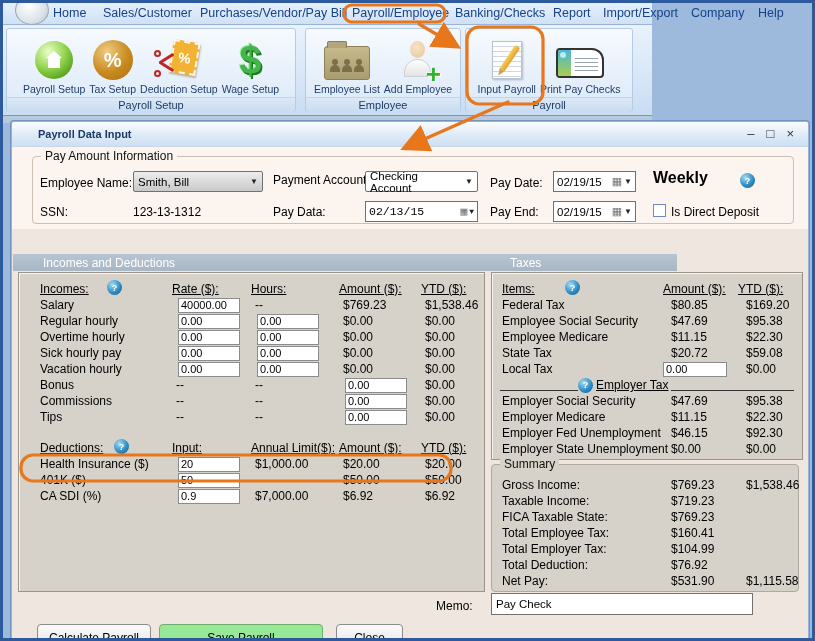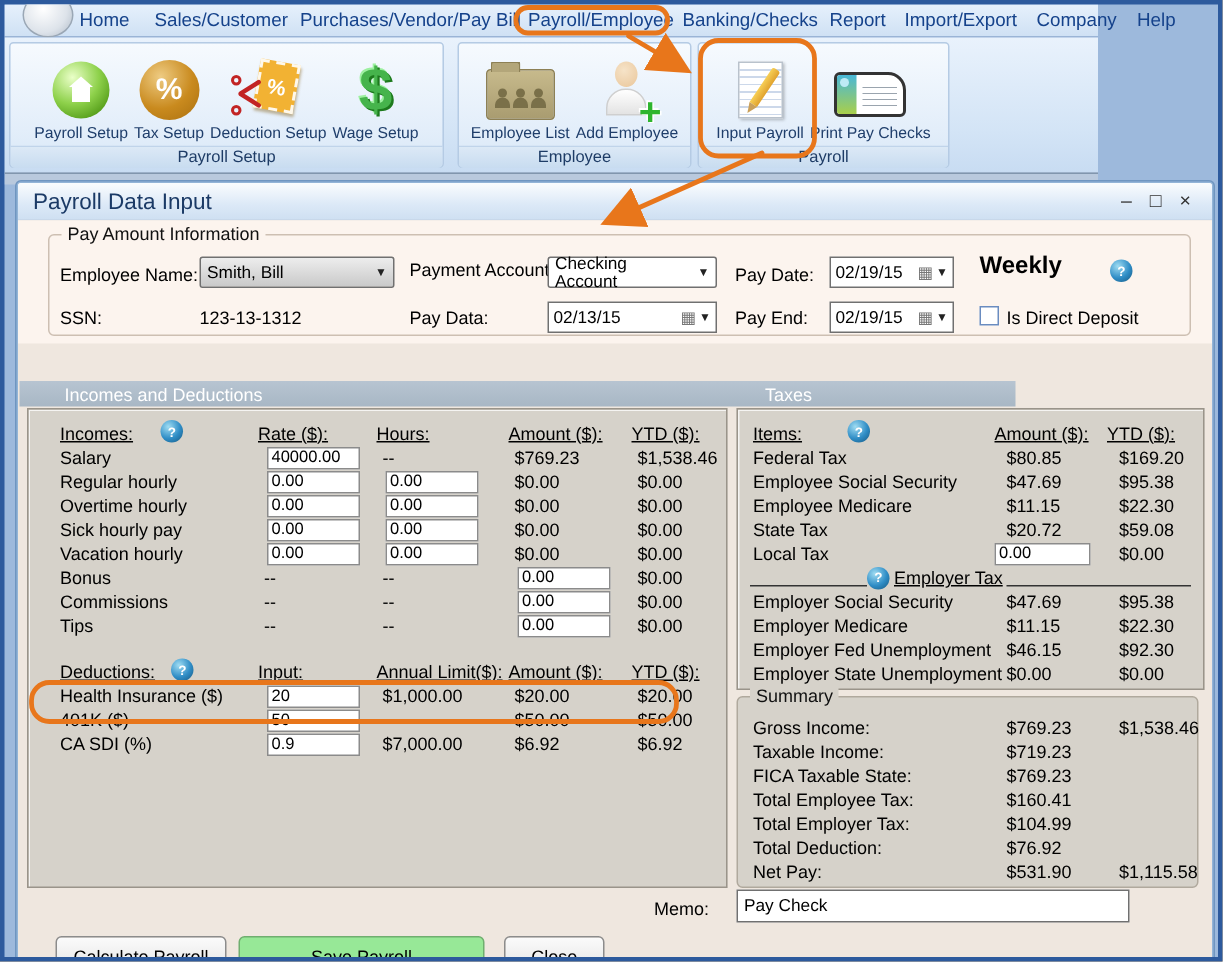--- a/index.html
+++ b/index.html
@@ -3,21 +3,21 @@
 <meta charset="utf-8">
 <style>
   :root{
     --annotation:#e8761b; --save-button:#97e897; --section-band:#b7c4d1; --help-orb:#2f8dc6;
   }
   *{margin:0;padding:0;box-sizing:border-box;}
   body{font-family:"Liberation Sans",sans-serif;background:#444;}
   .screen{position:relative;width:815px;height:641px;background:#9db9dc;border:3px solid #2d5a9d;overflow:hidden;}
 
   
-  .app-top{position:absolute;left:0;top:0;width:729px;height:115px;}
+  .app-top{position:absolute;left:0;top:0;width:649px;height:115px;}
   .menu-bar{position:absolute;left:0;top:0;width:100%;height:22px;
     background:linear-gradient(#e6f0fc,#cfe1f4);border-bottom:1px solid #9ab4d6;}
   .app-orb{position:absolute;left:12px;top:-8px;width:34px;height:30px;border-radius:50%;
     background:radial-gradient(circle at 40% 35%,#ffffff,#dde3ea 60%,#aeb9c6);border:1px solid #9aa7b5;}
   .menu-item{position:absolute;top:3px;font-size:12.5px;color:#15428b;white-space:nowrap;}
   .ribbon{position:absolute;left:0;top:22px;width:100%;height:90px;
     background:linear-gradient(#e9f2fc,#d3e4f6 70%,#c8dcf2);}
   .rgroup{position:absolute;top:3px;height:84px;border:1px solid #b5cbe4;border-radius:3px;
     background:linear-gradient(#f6fafe,#e3eefa 70%,#d9e8f7);display:flex;flex-direction:column;}
   .ritems{flex:1;display:flex;align-items:flex-start;justify-content:center;gap:2px;padding-top:2px;}
@@ -75,21 +75,21 @@
   .check-dot{position:absolute;left:2px;top:2px;width:6px;height:6px;border-radius:50%;background:#bdeaf6;}
   .check-lines{position:absolute;left:17px;top:5px;right:4px;height:18px;
     background:repeating-linear-gradient(#fff 0 3px,#9aa4ae 3px 4px);}
 
   
   .dialog{position:absolute;left:8px;top:118px;width:798px;height:523px;background:#f7f0e9;
     border:1px solid #93b4d7;box-shadow:0 0 0 1px #6f95c0;border-radius:3px 3px 0 0;}
   .titlebar{position:absolute;left:0;top:0;width:100%;height:25px;border-radius:2px 2px 0 0;
     background:linear-gradient(#fafcfe,#dce9f7 60%,#cfe0f2);border-bottom:1px solid #c8d8ea;
     display:flex;align-items:center;}
-  .dlg-title{font-size:15px;color:#1b3a66;padding-left:10px;}
+  .dlg-title{font-size:11px;color:#1b3a66;padding-left:26px;font-weight:bold;}
   .winbtns{margin-left:auto;display:flex;gap:12px;padding-right:14px;color:#333;}
   .winbtn{font-size:13px;line-height:14px;cursor:default;}
   .dlg-body{position:absolute;left:0;top:25px;right:0;bottom:0;background:#efe7df;}
   .pc-top{position:absolute;left:0;top:0;width:100%;height:82px;background:#fcf4ee;}
 
   .groupbox{position:absolute;border:1px solid #cdbfb2;border-radius:4px;}
   .legend{position:absolute;top:-8px;left:8px;font-size:12px;color:#111;padding:0 4px;}
   .pc-box{left:20px;top:9px;width:762px;height:68px;background:#fcf4ee;}
   .pc-box .legend{background:#fcf4ee;}
   .fld-label{position:absolute;font-size:12px;color:#000;white-space:nowrap;}
@@ -291,21 +291,21 @@
           <span>02/19/15</span>
           <span class="cal">▦</span>
           <span class="arr">▼</span>
         </div>
         <span class="weekly" style="left:620px;top:12px;">Weekly</span>
         <span class="help-orb" style="left:707px;top:16px;">?</span>
 
         <span class="fld-label" style="left:7px;top:48px;">SSN:</span>
         <span class="fld-label" style="left:100px;top:48px;">123-13-1312</span>
         <span class="fld-label" style="left:240px;top:48px;">Pay Data:</span>
-        <div class="datefld" style="left:332px;top:44px;width:113px;">
+        <div class="datefld" style="left:332px;top:44px;width:113px;font-family:Liberation Mono, monospace;">
           <span>02/13/15</span>
           <span class="cal">▦</span>
           <span class="arr">▼</span>
         </div>
         <span class="fld-label" style="left:457px;top:48px;">Pay End:</span>
         <div class="datefld" style="left:520px;top:44px;width:83px;">
           <span>02/19/15</span>
           <span class="cal">▦</span>
           <span class="arr">▼</span>
         </div>

